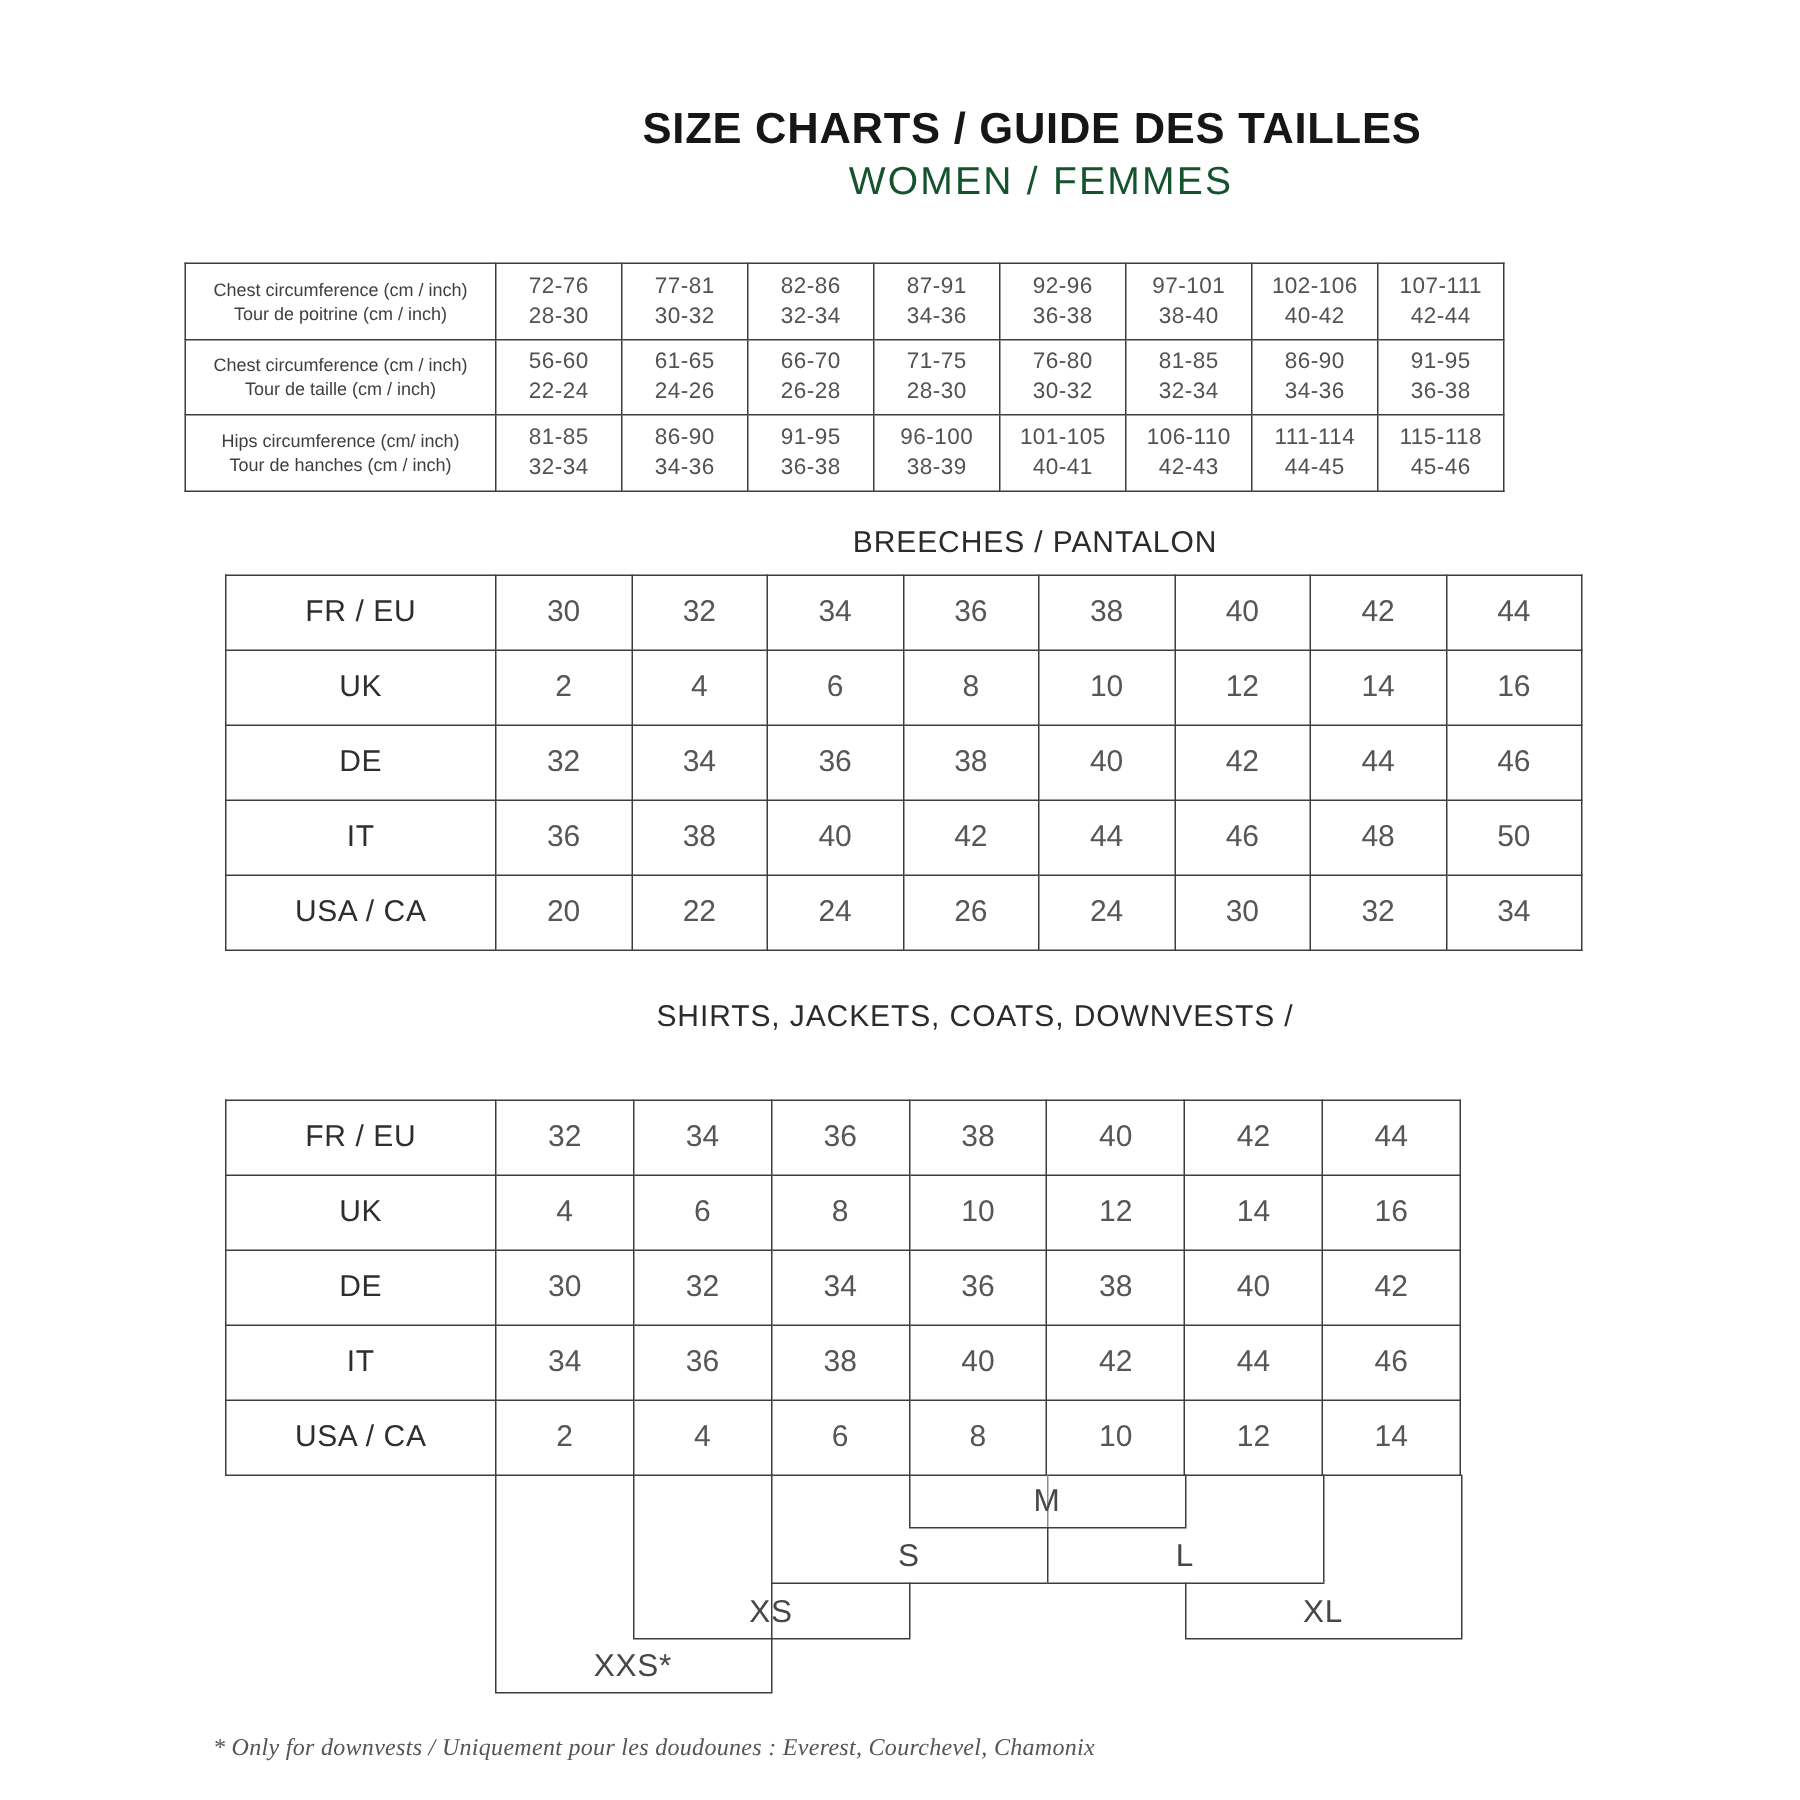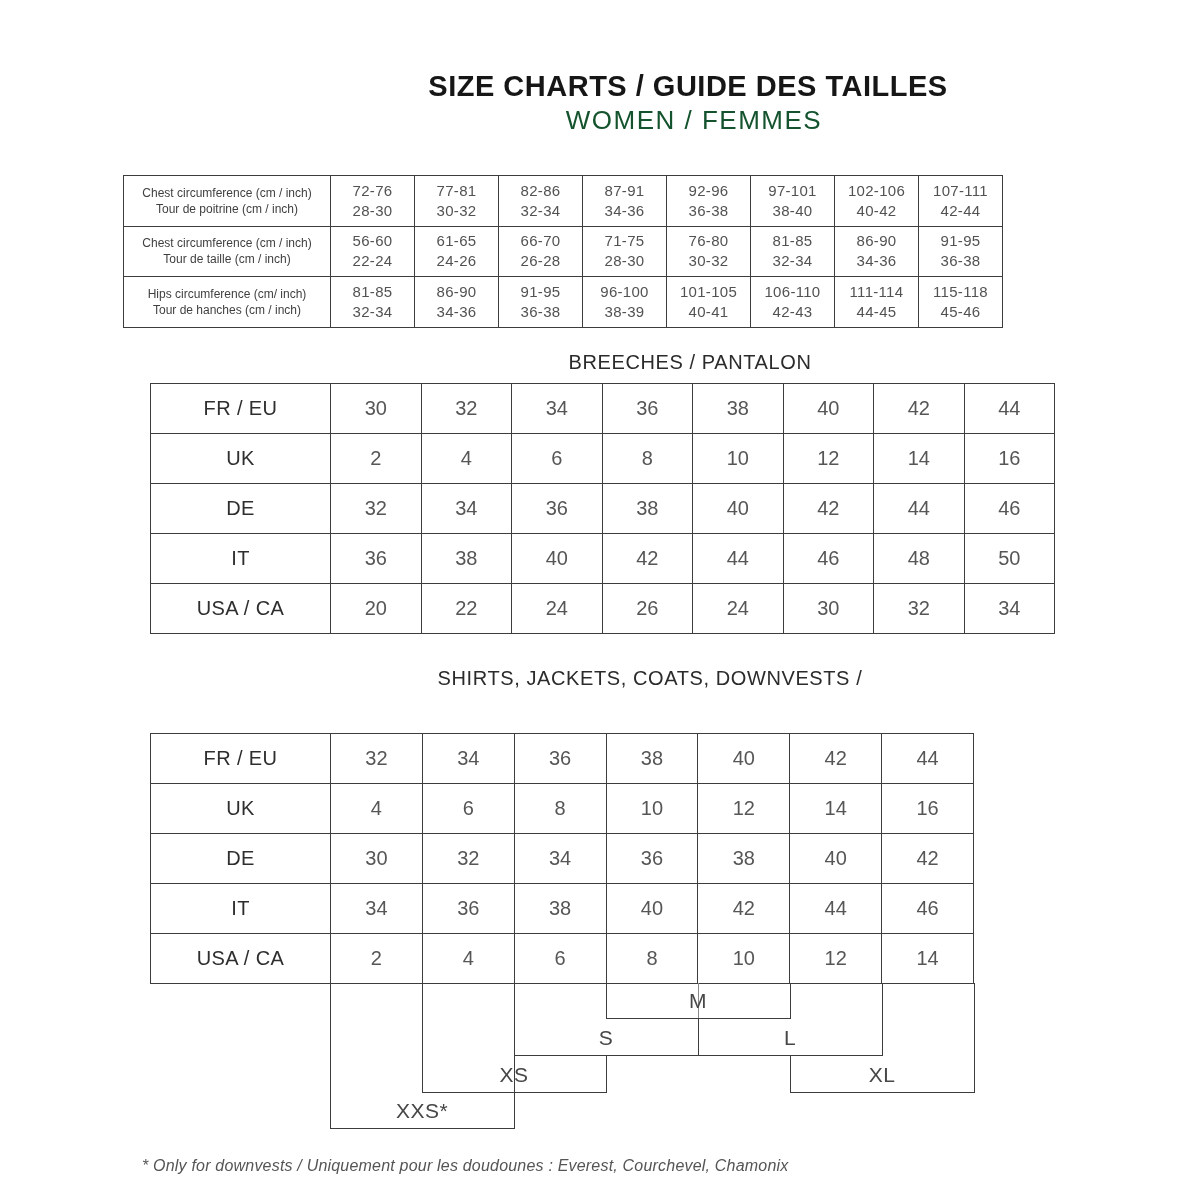--- a/index.html
+++ b/index.html
@@ -22,21 +22,21 @@
   .t2 { left:150px; top:383px; width:905px; }
   .t3 { left:150px; top:733px; width:824px; }
   .t2 tr, .t3 tr { height:50px; }
   .t2 td, .t3 td { font-size:20px; color:#565656; }
   .t2 td.lbl, .t3 td.lbl { color:#2e2e2e; letter-spacing:0.4px; }
   
   .vseg { position:absolute; width:1px; background:#3d3d3d; }
   .hseg { position:absolute; height:1px; background:#3d3d3d; }
   .vseg.faint { background:#8a8a8a; }
   .blabel { position:absolute; width:184px; text-align:center; font-size:21px; color:#474747; letter-spacing:0.5px; }
-  .footnote { position:absolute; left:142px; top:1157px; font-size:16px; font-style:italic; color:#555555; letter-spacing:0.2px; }
+  .footnote { position:absolute; left:142px; top:1157px; font-size:16px; font-style:italic; color:#555555; letter-spacing:0.2px;font-family:Liberation Serif, serif; }
 </style>
 </head>
 <body>
 
 <div class="page">
 
   <div class="cx title" style="left:688px; top:70px;">SIZE CHARTS / GUIDE DES TAILLES</div>
   <div class="cx subtitle" style="left:694px; top:105px;">WOMEN / FEMMES</div>
 
   <table class="t1">

